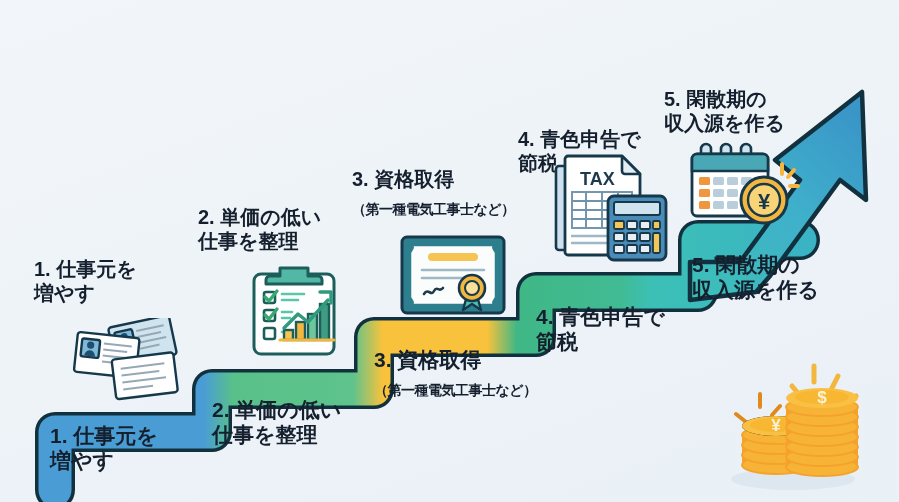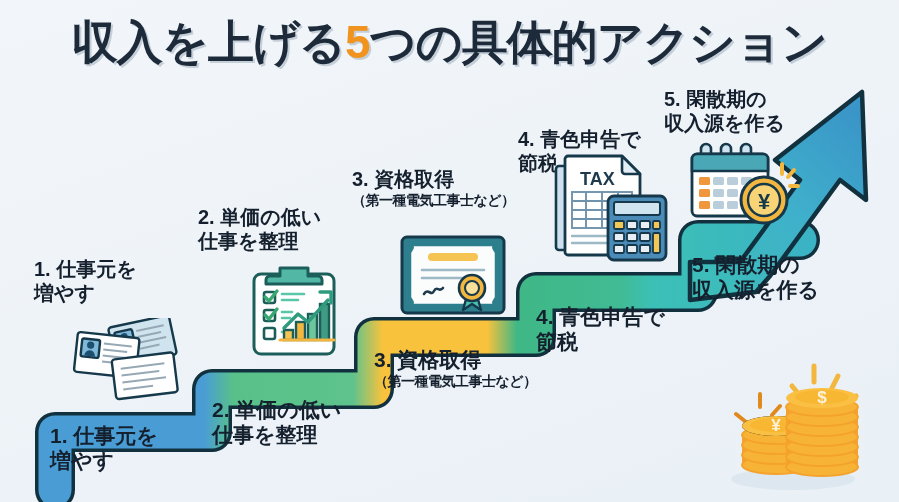--- a/index.html
+++ b/index.html
@@ -20,21 +20,21 @@
     position:absolute;left:0;top:12px;width:899px;text-align:center;
     font-size:46px;font-weight:bold;letter-spacing:-1px;
     color:#1d2a3a;white-space:nowrap;
     text-shadow:2px 2px 0 rgba(160,175,190,.55);
   }
   .title .num{color:#f0941f;}
 
   
   .lbl{position:absolute;color:#15202e;font-weight:bold;line-height:1.18;}
   .lbl .l1,.lbl .l2{display:block;white-space:nowrap;}
-  .lbl .sub{display:block;font-size:14px;font-weight:bold;letter-spacing:-.5px;white-space:nowrap;margin-top:0;}
+  .lbl .sub{display:block;font-size:14px;font-weight:bold;letter-spacing:-.5px;white-space:nowrap;margin-top:9px;}
 
   .lbl-top{font-size:20px;}
   .lbl-bot{font-size:21px;}
 
   
   #lbl-top-1{left:34px;  top:258px; width:160px;}
   #lbl-top-2{left:198px; top:206px; width:180px;}
   #lbl-top-3{left:352px; top:168px; width:196px;}
   #lbl-top-4{left:518px; top:128px; width:176px;}
   #lbl-top-5{left:664px; top:88px;  width:182px;}
@@ -119,23 +119,20 @@
     <g>
       <path d="M 55,490 L 55,432 L 212,432 L 212,389 L 374,389 L 374,337 L 536,337 L 536,292 L 698,292 L 698,240 L 800,240" fill="none" stroke="#12313f" stroke-width="40" stroke-linecap="round" stroke-linejoin="round"></path>
       <path d="M 55,490 L 55,432 L 212,432 L 212,389 L 374,389 L 374,337 L 536,337 L 536,292 L 698,292 L 698,240 L 800,240" fill="none" stroke="url(#gribbon)" stroke-width="33" stroke-linecap="round" stroke-linejoin="round"></path>
     </g>
 
     <g>
       <path d="M 690,300 L 690,262 L 740,262 L 800,180 L 775,160 L 862,92 L 866,200 L 840,180 L 770,276 L 756,292 Z" fill="url(#garrow)" stroke="#12313f" stroke-width="4.5" stroke-linejoin="round"></path>
     </g>
   </svg>
 
-  <div class="title">
-    <span>収入を上げる</span><span class="num">5</span><span>つの具体的アクション</span>
-  </div>
 
   <div class="lbl lbl-top" id="lbl-top-1">
     <span class="l1">1. 仕事元を</span>
     <span class="l2">増やす</span>
   </div>
   <div class="lbl lbl-top" id="lbl-top-2">
     <span class="l1">2. 単価の低い</span>
     <span class="l2">仕事を整理</span>
   </div>
   <div class="lbl lbl-top" id="lbl-top-3">

